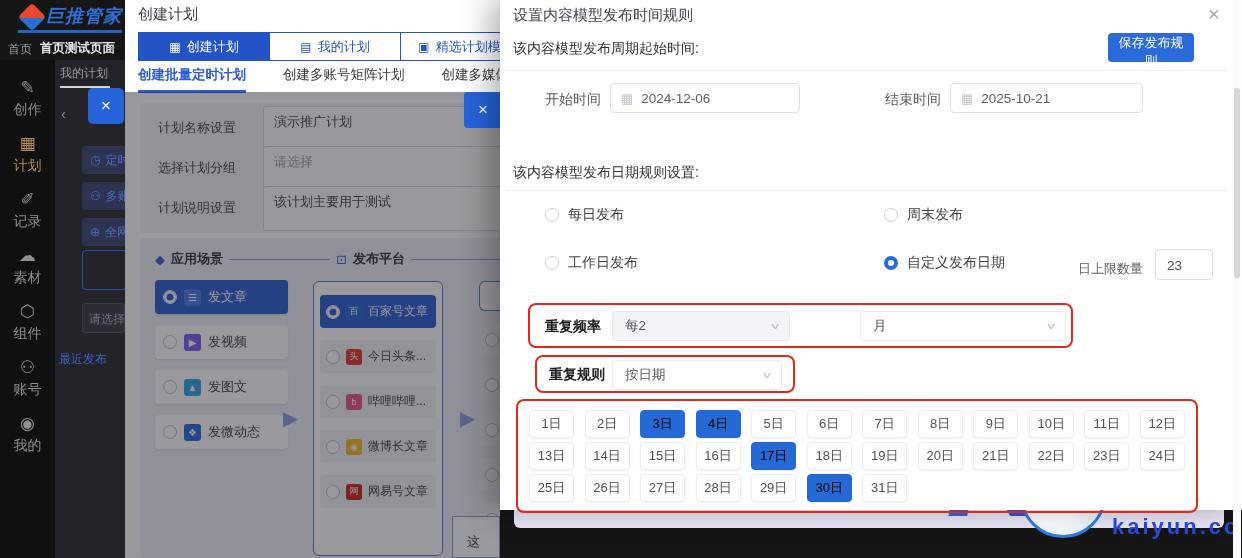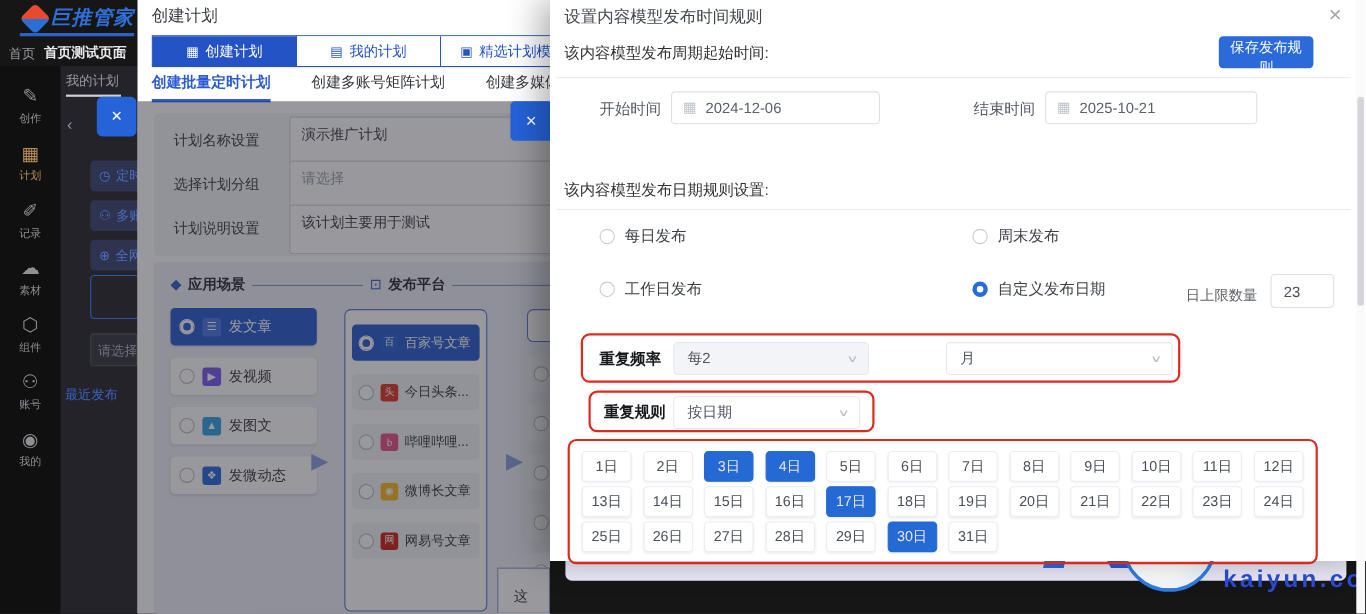--- a/index.html
+++ b/index.html
@@ -14,21 +14,21 @@
   .logo-line{background:#2a62c8;height:3px;}
   .nav-dim{font-size:12px;color:#9a9aa2;}
   .nav-lit{font-size:12.5px;color:#e8e8ec;font-weight:bold;}
   .nav-caret{font-size:10px;color:#8a8a92;}
   
   #sidebar{left:0;top:60px;width:55px;height:498px;background:#101010;
     display:flex;flex-direction:column;align-items:center;padding-top:18px;box-sizing:border-box;gap:15px;}
   .side-item{display:flex;flex-direction:column;align-items:center;gap:3px;color:#8f8f94;width:55px;cursor:pointer;}
   .side-item.active{color:#b58e5a;}
   .side-ico{font-size:17px;line-height:20px;}
-  .side-lbl{font-size:10px;}
+  .side-lbl{font-size:14px;}
   
   #strip{left:55px;top:60px;width:70px;height:498px;background:#232329;overflow:hidden;}
   .strip-tab{font-size:12px;color:#9a9aa8;}
   .strip-underline{background:#cfd3dc;height:2px;width:50px;}
   .strip-back{color:#8a96a6;font-size:15px;}
   #strip-btns{left:27px;top:86px;display:flex;flex-direction:column;gap:8px;}
   .strip-btn{width:70px;height:28px;background:#2e3350;border-radius:4px;display:flex;align-items:center;
     gap:5px;padding-left:8px;box-sizing:border-box;color:#4f6cc0;font-size:12px;}
   .strip-box{width:43px;height:38px;border:1.5px solid #2f54ad;border-radius:4px;}
   .strip-sel{width:43px;height:30px;background:#2c2c35;border:1px solid #3c3c46;border-radius:3px;
@@ -112,21 +112,21 @@
   .red-box{position:absolute;border:2.5px solid #e0291d;border-radius:8px;box-sizing:border-box;}
   .dd{position:absolute;height:30px;border:1px solid #e6e8ef;border-radius:4px;display:flex;align-items:center;
     justify-content:space-between;padding:0 10px 0 12px;box-sizing:border-box;font-size:13.5px;color:#50555e;cursor:pointer;}
   .chev{color:#b9bec8;font-size:11px;transform:scaleX(1.4) scaleY(.8);}
   .bold-lbl{font-size:14px;font-weight:bold;color:#17191d;}
   #day-grid{left:516px;top:399px;width:682px;height:114px;border:2.5px solid #e0291d;border-radius:8px;
     box-sizing:border-box;display:grid;grid-template-columns:repeat(12,45px);justify-content:space-between;
     align-content:space-between;padding:9px 11px;background:transparent;}
   .day{height:28px;border-radius:4px;background:#fff;border:1px solid #ecedf3;box-shadow:0 1px 2px rgba(60,60,90,.08);
     font-size:13px;color:#4a4f59;display:flex;align-items:center;justify-content:center;cursor:pointer;box-sizing:border-box;}
-  .day.sel{background:#2569d4;border-color:#2569d4;color:#e5e5e5;}
+  .day.sel{background:#2569d4;border-color:#2569d4;color:#000000;}
   #sb-track{left:1233px;top:0;width:8px;height:558px;background:#fafafa;z-index:5;}
   #sb-thumb{left:1234px;top:88px;width:6px;height:190px;background:#d6d6da;border-radius:3px;z-index:6;cursor:grab;}
   
   #wm{z-index:7;pointer-events:none;}
   #wm-k{left:946px;top:398px;font-size:132px;font-weight:bold;font-style:italic;line-height:1.1;
     background:linear-gradient(160deg,#49d6f5 10%,#2a8de8 45%,#2847d8 90%);
     -webkit-background-clip:text;background-clip:text;color:transparent;}
   #wm-ball{left:1020px;top:452px;width:86px;height:86px;border-radius:50%;border:3px solid #2e7de2;
     background:radial-gradient(circle at 35% 30%,#ffffff 55%,#dcebfb);display:flex;align-items:center;justify-content:center;
     color:#2e5fd8;font-size:38px;box-sizing:border-box;}

